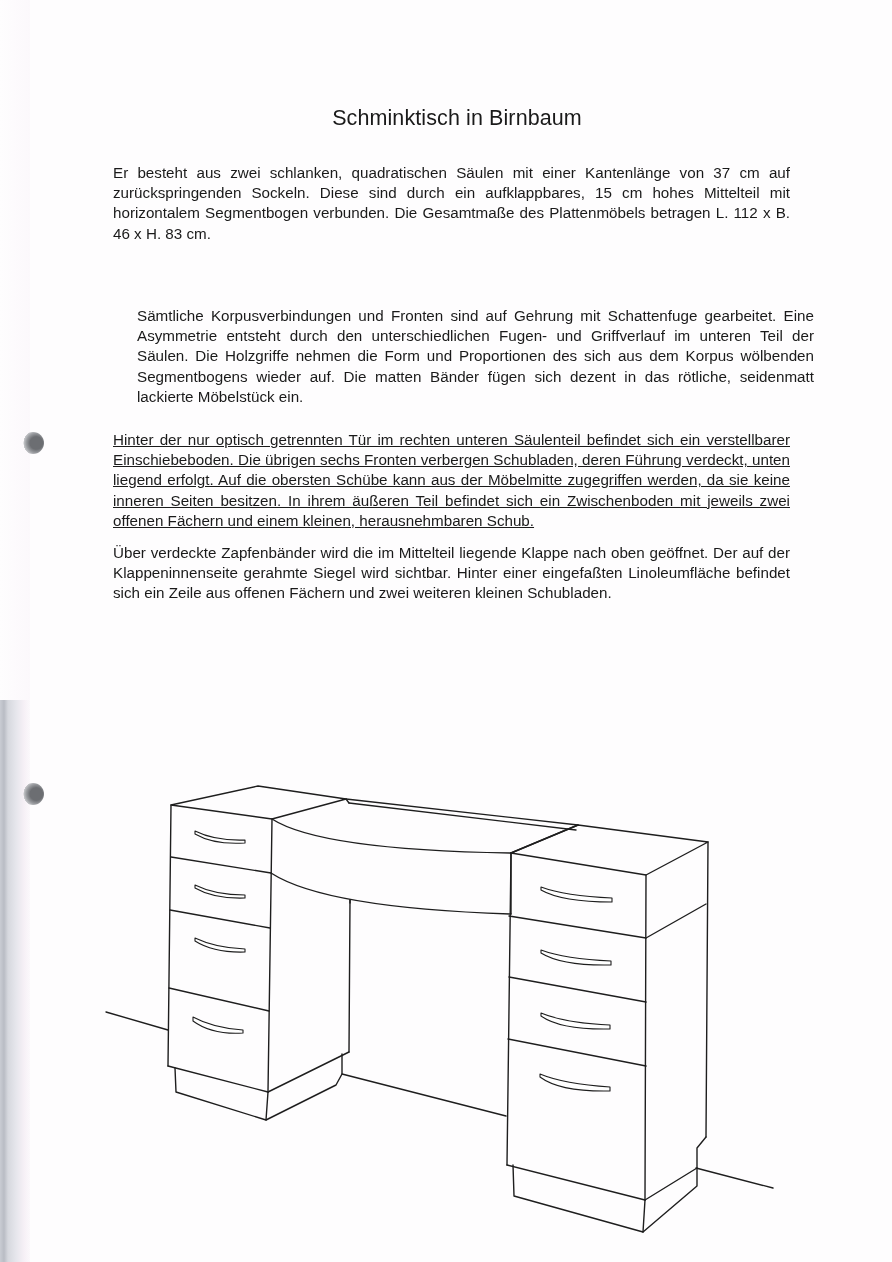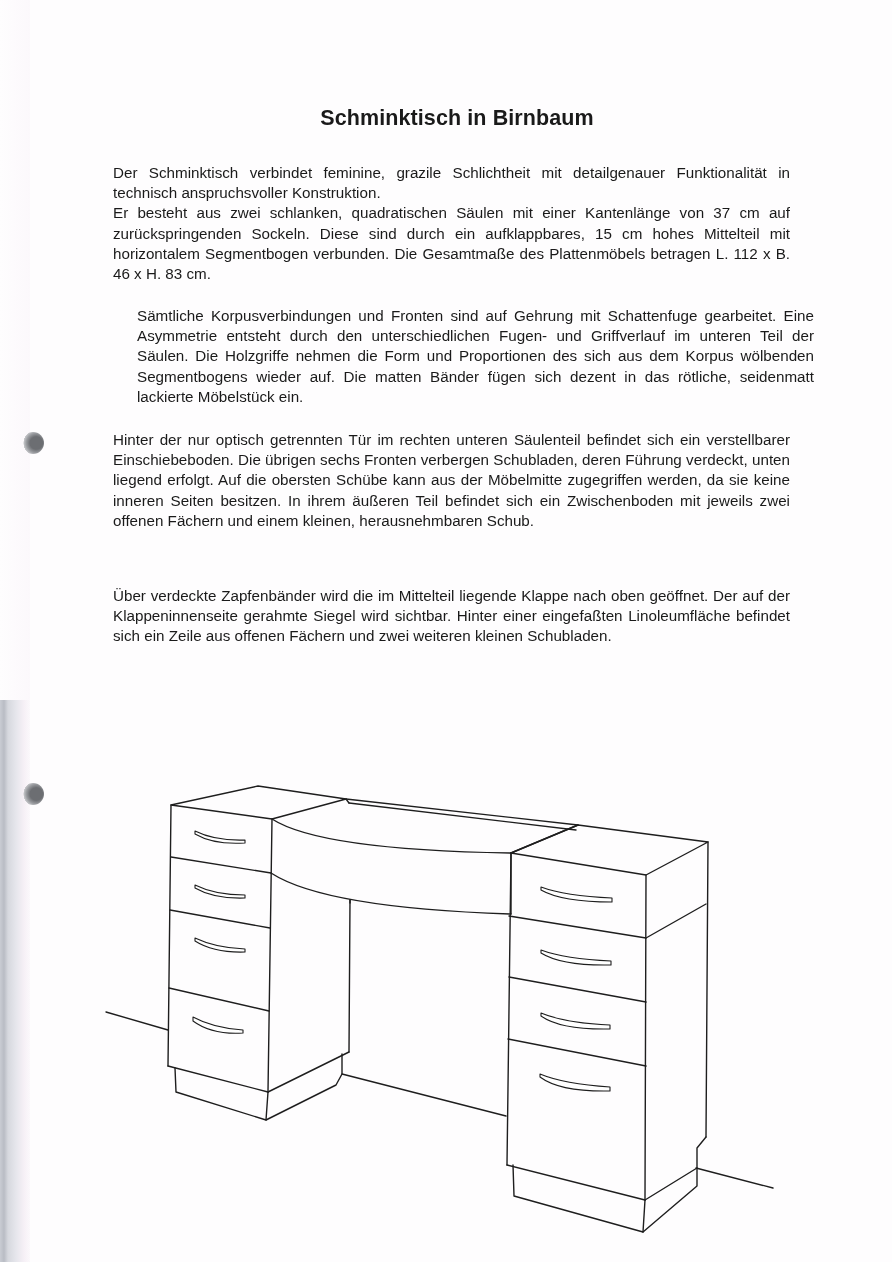--- a/index.html
+++ b/index.html
@@ -18,51 +18,50 @@
     background: linear-gradient(to right, #c9ccd3 0px, #b9bcc4 4px, #d6d8de 8px, #e6e6ec 16px, #f6f0f6 24px, rgba(254,253,254,0) 30px);
   }
   .punch-hole {
     position: absolute; left: 22px; width: 22px; height: 22px; border-radius: 50%;
     background: radial-gradient(circle at 65% 50%, #6c6e72 0 35%, #9a9ca0 55%, #c7c8cb 70%, rgba(255,255,255,0) 72%);
   }
   .punch-hole.h1 { top: 432px; }
   .punch-hole.h2 { top: 783px; }
   .page-title {
     position: absolute; left: 0; right: 0; top: 106px;
-    text-align: center; font-weight: bold; font-size: 21.5px; letter-spacing: 0.1px;
+    text-align: center; font-weight: normal; font-size: 21.5px; letter-spacing: 0.1px;
     padding-left: 22px;
   }
   .body-text {
     position: absolute; left: 113px; width: 677px;
     font-size: 15.2px; line-height: 20.2px; text-align: justify;
   }
   .body-text p { margin: 0; }
   .p1 { top: 163px; }
   .p2 { top: 306px; margin-left: 24px; }
-  .p3 { top: 430px; }
-  .p4 { top: 586px; }
+  .p3 { top: 430px; text-decoration: underline; }
+  .p4 { top: 543px; }
   .body-text p.last { text-align-last: left; }
   .drawing { position: absolute; left: 0; top: 0; width: 892px; height: 1262px; pointer-events: none; }
   .drawing line, .drawing path, .drawing polyline, .drawing polygon {
     stroke: #1e1e1e; stroke-width: 1.4; fill: none; stroke-linejoin: round; stroke-linecap: round;
   }
   .drawing .handle { stroke-width: 1.1; fill: #fff; }
 </style>
 </head>
 <body>
 
 <div class="edge-shadow"></div>
 <div class="edge-shadow bottom"></div>
 <div class="punch-hole h1"></div>
 <div class="punch-hole h2"></div>
 
 <h1 class="page-title" style="margin:0;">Schminktisch in Birnbaum</h1>
 
 <div class="body-text p1">
-  <p class="last">Der Schminktisch verbindet feminine, grazile Schlichtheit mit detailgenauer Funktionalität in technisch anspruchsvoller Konstruktion.</p>
   <p class="last">Er besteht aus zwei schlanken, quadratischen Säulen mit einer Kantenlänge von 37 cm auf zurückspringenden Sockeln. Diese sind durch ein aufklappbares, 15 cm hohes Mittelteil mit horizontalem Segmentbogen verbunden. Die Gesamtmaße des Plattenmöbels betragen L. 112 x B. 46 x H. 83 cm.</p>
 </div>
 <div class="body-text p2">
   <p class="last">Sämtliche Korpusverbindungen und Fronten sind auf Gehrung mit Schattenfuge gearbeitet. Eine Asymmetrie entsteht durch den unterschiedlichen Fugen- und Griffverlauf im unteren Teil der Säulen.  Die Holzgriffe nehmen die Form und Proportionen des sich aus dem Korpus wölbenden Segmentbogens wieder auf. Die matten Bänder fügen sich dezent in das rötliche, seidenmatt lackierte Möbelstück ein.</p>
 </div>
 <div class="body-text p3">
   <p class="last">Hinter der nur optisch getrennten Tür im rechten unteren Säulenteil befindet sich ein verstellbarer Einschiebeboden. Die übrigen sechs Fronten verbergen Schubladen, deren Führung verdeckt, unten liegend erfolgt. Auf die obersten Schübe kann aus der Möbelmitte zugegriffen werden, da sie keine inneren Seiten besitzen. In ihrem äußeren Teil befindet sich ein Zwischenboden mit jeweils zwei offenen Fächern und einem kleinen, herausnehmbaren Schub.</p>
 </div>
 <div class="body-text p4">
   <p class="last">Über verdeckte Zapfenbänder wird die im Mittelteil liegende Klappe nach oben geöffnet. Der auf der Klappeninnenseite gerahmte Siegel wird sichtbar. Hinter einer eingefaßten Linoleumfläche befindet sich ein Zeile aus offenen Fächern und zwei weiteren kleinen Schubladen.</p>

